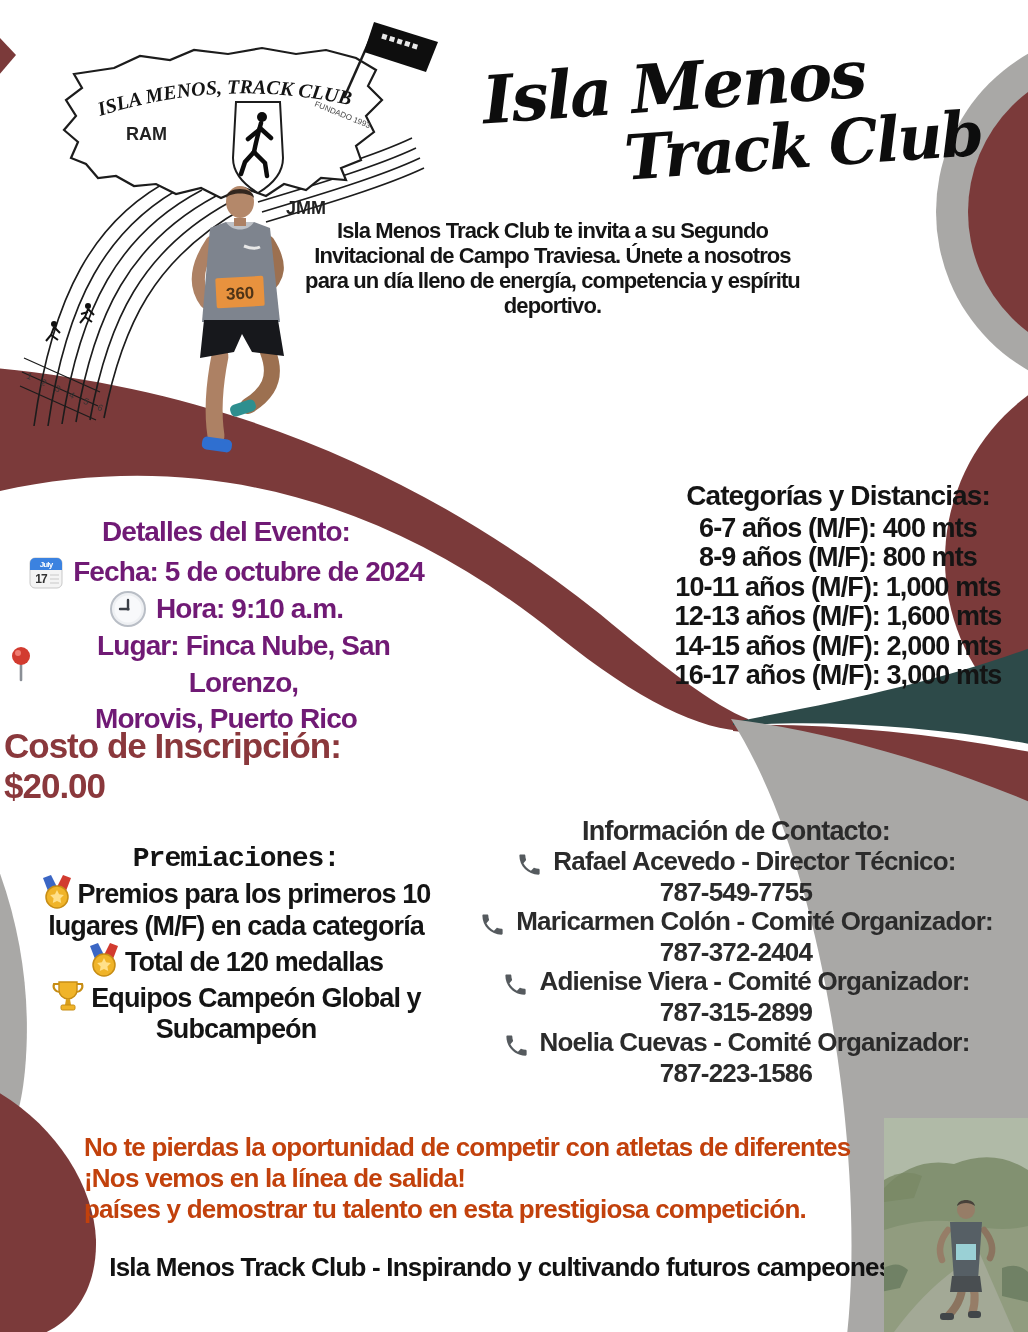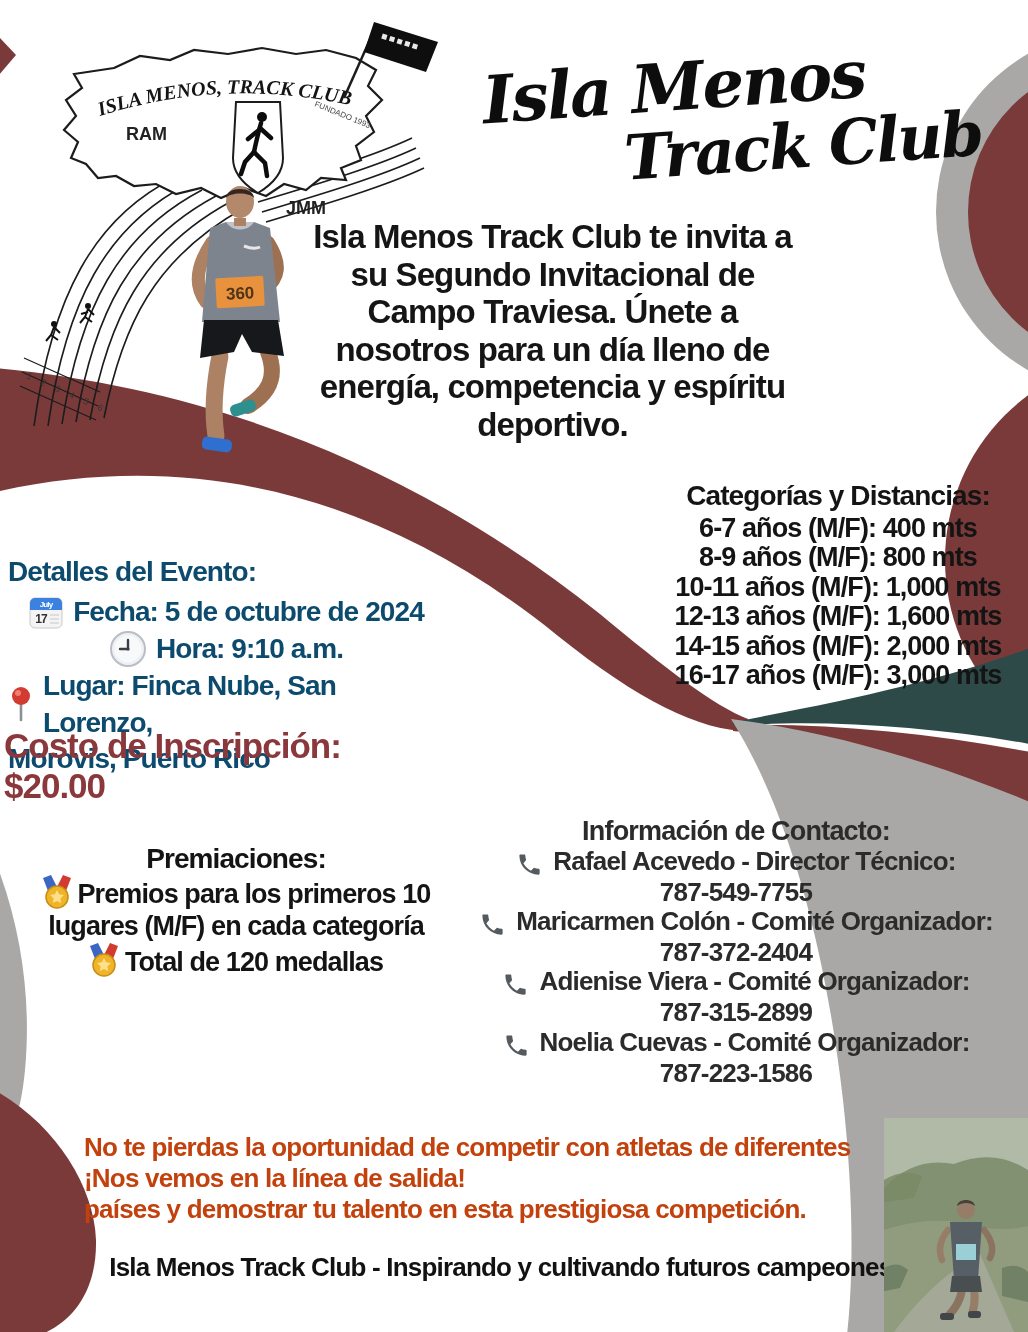--- a/index.html
+++ b/index.html
@@ -15,52 +15,52 @@
   .script-title{
     position:absolute;left:436px;top:48px;width:480px;
     font-family:"DejaVu Serif",serif;font-style:italic;font-weight:bold;
     color:#0d0d0d;transform:rotate(-4deg);
   }
   .script-title .l1{font-size:66px;text-align:center;letter-spacing:-2px;}
   .script-title .l2{font-size:62px;text-align:center;letter-spacing:-2px;transform:translateX(125px);margin-top:-8px;}
   
   .intro{
     position:absolute;left:300px;top:218px;width:505px;
-    font-size:33px;font-weight:bold;text-align:center;line-height:1.14;
+    font-size:22px;font-weight:bold;text-align:center;line-height:1.14;
     letter-spacing:-0.9px;color:#151515;
   }
   
   .runner{position:absolute;left:146px;top:180px;width:190px;height:304px;}
   
   .categories{
     position:absolute;left:642px;top:480px;width:392px;text-align:center;
     font-weight:bold;letter-spacing:-0.9px;color:#141414;
   }
   .categories .head{font-size:28px;margin-bottom:2px;}
   .categories .item{font-size:27px;line-height:1.09;}
   
   .details{
-    position:absolute;left:8px;top:556px;width:436px;
-    font-weight:bold;font-size:28px;letter-spacing:-0.9px;color:#0c4a6e;
+    position:absolute;left:8px;top:516px;width:436px;text-align:center;
+    font-weight:bold;font-size:28px;letter-spacing:-0.9px;color:#701a75;
   }
   .details .head{margin-bottom:6px;}
   .drow{display:flex;align-items:center;justify-content:center;gap:9px;line-height:1.3;}
   .drow .ic{flex:0 0 auto;display:inline-flex;}
   .details .wrap2{line-height:1.25;}
   
   .cost{
     position:absolute;left:4px;top:726px;width:444px;text-align:left;
     font-weight:bold;font-size:35px;letter-spacing:-1px;color:#8a383c;
   }
   
   .awards{
     position:absolute;left:18px;top:842px;width:436px;text-align:center;
     font-weight:bold;font-size:27px;line-height:1.18;letter-spacing:-0.9px;color:#141414;
   }
-  .awards .head{font-size:28px;}
+  .awards .head{font-size:28px;font-family:Liberation Mono, monospace;}
   .awards .ic{display:inline-flex;vertical-align:-6px;margin-right:6px;}
   
   .contact{
     position:absolute;left:448px;top:816px;width:576px;text-align:center;
     font-weight:bold;font-size:26px;line-height:1.13;letter-spacing:-0.8px;color:#2b2b2b;
   }
   .contact .head{font-size:27px;}
   .contact .ic{display:inline-flex;vertical-align:-8px;margin-right:10px;}
   
   .closing1{
@@ -256,20 +256,30 @@
     </div>
     <div>
       <span class="ic">
         <svg width="30" height="34" viewBox="0 0 30 34">
           <path d="M 9 0 L 15 12 L 6 16 L 1 3 Z" fill="#3b66c4"></path>
             <path d="M 21 0 L 15 12 L 24 16 L 29 3 Z" fill="#d23b2f"></path>
           <circle cx="15" cy="22" r="11" fill="#f0b429" stroke="#c78d14" stroke-width="1.5"></circle>
           <path d="M 15 15 l 2.1 4.3 4.8 .7 -3.5 3.4 .8 4.7 -4.2 -2.2 -4.2 2.2 .8 -4.7 -3.5 -3.4 4.8 -.7 Z" fill="#ffe08a"></path>
         </svg>
       </span><span>Total de 120 medallas</span>
+    </div>
+    <div>
+      <span class="ic">
+        <svg width="34" height="34" viewBox="0 0 34 34">
+          <path d="M 8 3 h 18 v 8 a 9 9 0 0 1 -18 0 Z" fill="#f0b429" stroke="#c78d14" stroke-width="1.4"></path>
+          <path d="M 8 5 H 3 a 6 6 0 0 0 6 8 M 26 5 h 5 a 6 6 0 0 1 -6 8" fill="none" stroke="#c78d14" stroke-width="2.2"></path>
+          <path d="M 15 20 h 4 l 1 6 h -6 Z" fill="#d99f1b"></path>
+          <rect x="10" y="26" width="14" height="5" rx="1.5" fill="#f0b429" stroke="#c78d14"></rect>
+        </svg>
+      </span><span>Equipos Campeón Global y Subcampeón</span>
     </div>
   </div>
 
   <div class="contact">
     <div class="head">Información de Contacto:</div>
     <div>
       <span class="ic">
         <svg width="27" height="27" viewBox="0 0 24 24">
             <path d="M6.6 10.8c1.5 2.9 3.8 5.2 6.7 6.7l2.2-2.2c.3-.3.7-.4 1-.2 1.1.4 2.3.6 3.5.6.6 0 1 .4 1 1V20c0 .6-.4 1-1 1C10.6 21 3 13.4 3 4c0-.6.4-1 1-1h3.3c.6 0 1 .4 1 1 0 1.2.2 2.4.6 3.5.1.3 0 .7-.2 1l-2.1 2.3z" fill="#555a5e"></path>
           </svg>

